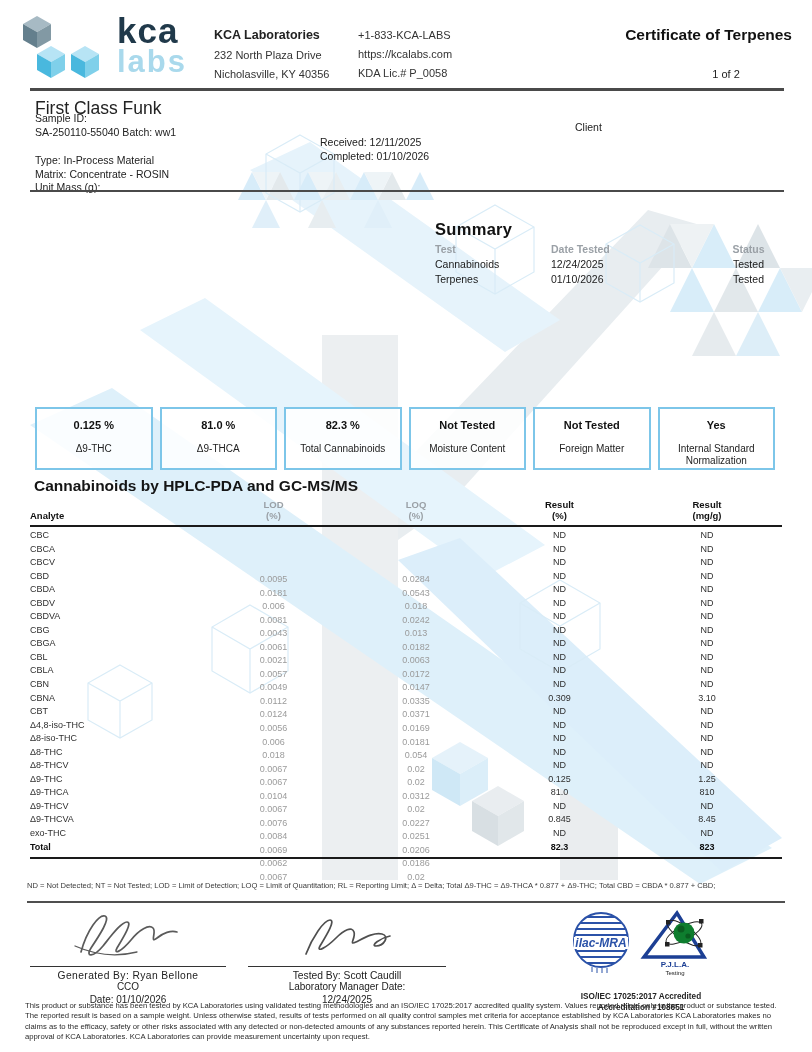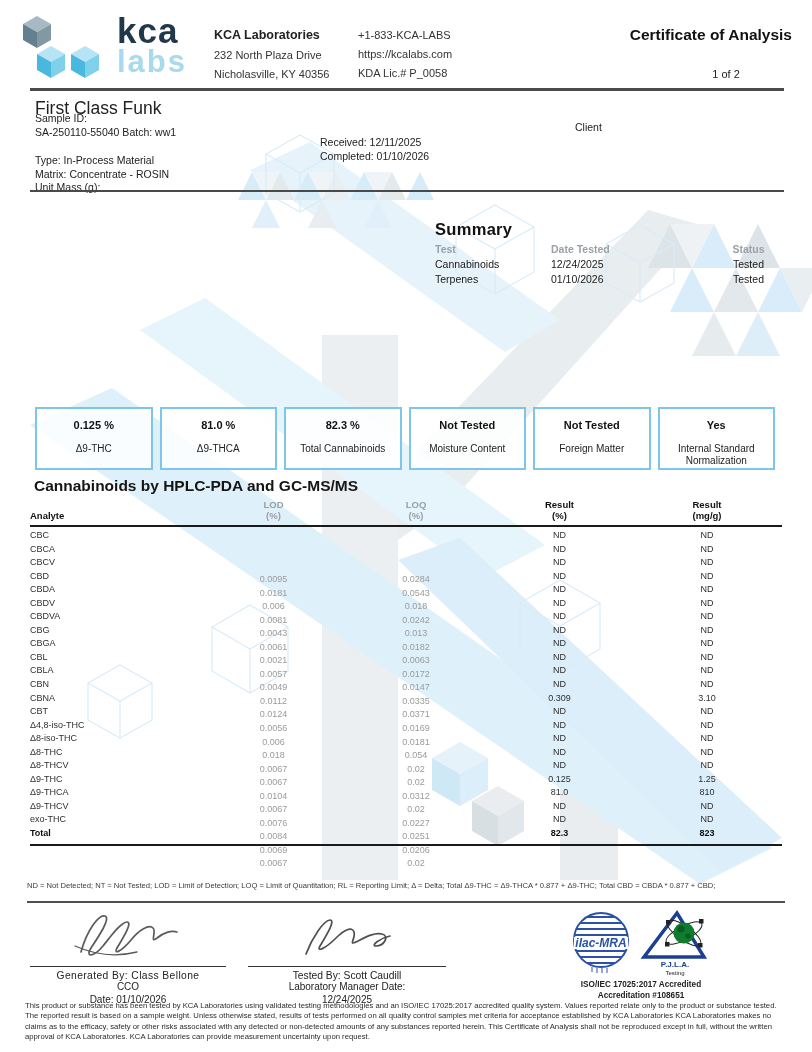--- a/index.html
+++ b/index.html
@@ -173,21 +173,21 @@
     <div class="abs" style="left:214px; top:28px; width:140px;">
       <div class="co-name">KCA Laboratories</div>
       <div class="co-line">232 North Plaza Drive</div>
       <div class="co-line">Nicholasville, KY 40356</div>
     </div>
     <div class="abs" style="left:358px; top:29px; width:150px;">
       <div class="co-line" style="margin-top:0;">+1-833-KCA-LABS</div>
       <div class="co-line">https://kcalabs.com</div>
       <div class="co-line">KDA Lic.# P_0058</div>
     </div>
-    <div class="abs coa-title" style="left:560px; top:26px; width:232px;">Certificate of Analysis</div>
+    <div class="abs coa-title" style="left:560px; top:26px; width:232px;">Certificate of Terpenes</div>
     <div class="abs page-no" style="left:660px; top:68px; width:132px;">1 of 2</div>
     <div class="abs hr-dark" style="left:30px; top:88px; width:754px;"></div>
 
     <div class="abs sample-name" style="left:35px; top:98px;">First Class Funk</div>
     <div class="abs info" style="left:35px; top:112px;">
       <div>Sample ID:</div>
       <div>SA-250110-55040 Batch: ww1</div>
     </div>
     <div class="abs info" style="left:35px; top:154px;">
       <div>Type: In-Process Material</div>
@@ -396,20 +396,27 @@
             <div class="td c4">810</div>
           </div>
           <div class="trow">
             <div class="td c0">Δ9-THCV</div>
             <div class="td c1">0.0069</div>
             <div class="td c2">0.0206</div>
             <div class="td c3">ND</div>
             <div class="td c4">ND</div>
           </div>
           <div class="trow">
+            <div class="td c0">Δ9-THCVA</div>
+            <div class="td c1">0.0062</div>
+            <div class="td c2">0.0186</div>
+            <div class="td c3">0.845</div>
+            <div class="td c4">8.45</div>
+          </div>
+          <div class="trow">
             <div class="td c0">exo-THC</div>
             <div class="td c1">0.0067</div>
             <div class="td c2">0.02</div>
             <div class="td c3">ND</div>
             <div class="td c4">ND</div>
           </div>
           <div class="trow total">
             <div class="td c0">Total</div>
             <div class="td c1"></div>
             <div class="td c2"></div>
@@ -420,21 +427,21 @@
     </div>
     <div class="abs footnote" style="left:27px; top:881px; width:762px;">ND = Not Detected; NT = Not Tested; LOD = Limit of Detection; LOQ = Limit of Quantitation; RL = Reporting Limit; Δ = Delta; Total Δ9-THC = Δ9-THCA * 0.877 + Δ9-THC; Total CBD = CBDA * 0.877 + CBD;</div>
     <div class="abs hr-mid" style="left:27px; top:901px; width:758px;"></div>
 
     <div class="abs sig-block" style="left:30px; top:908px; width:196px;">
       <svg width="150" height="52" viewBox="0 0 150 52">
         <path d="M28,44 C34,22 46,6 52,8 C58,10 46,28 38,40 C32,49 40,50 50,38 C58,28 68,14 74,14 C80,14 70,30 64,40 C60,47 68,44 78,32 C86,22 96,16 100,20 C104,24 96,36 104,30 C110,25 118,22 124,24" fill="none" stroke="#5a5a5a" stroke-width="1.7" stroke-linecap="round"></path>
         <path d="M22,38 C40,46 60,50 84,44" fill="none" stroke="#5a5a5a" stroke-width="1.3" stroke-linecap="round"></path>
       </svg>
       <div class="sig-line"></div>
-      <div class="sig-l1">Generated By: Class Bellone</div>
+      <div class="sig-l1">Generated By: Ryan Bellone</div>
       <div class="sig-l2">CCO</div>
       <div class="sig-l3">Date: 01/10/2026</div>
     </div>
     <div class="abs sig-block" style="left:248px; top:908px; width:198px;">
       <svg width="150" height="52" viewBox="0 0 150 52">
         <path d="M34,46 C40,30 52,12 58,12 C64,12 54,28 48,38 C44,45 54,40 64,30 C72,22 80,18 82,24 C84,30 76,38 84,34 C92,30 102,24 110,26 C118,28 112,38 104,38 C98,38 108,30 118,28" fill="none" stroke="#4f4f4f" stroke-width="1.7" stroke-linecap="round"></path>
       </svg>
       <div class="sig-line"></div>
       <div class="sig-l1" style="letter-spacing:0;">Tested By: Scott Caudill</div>
       <div class="sig-l2">Laboratory Manager Date:</div>
@@ -476,21 +483,21 @@
           <circle cx="43" cy="21" r="3.5" fill="#0a5c20"></circle>
           <circle cx="50" cy="28" r="2.6" fill="#0a5c20"></circle>
           <rect x="61" y="11" width="4.5" height="4.5" fill="#222"></rect>
           <rect x="27" y="34" width="4.5" height="4.5" fill="#222"></rect>
           <rect x="60" y="35" width="4.5" height="4.5" fill="#222"></rect>
           <rect x="28" y="12" width="4.5" height="4.5" fill="#222"></rect>
           <text x="37" y="59" text-anchor="middle" font-size="8" font-weight="bold" fill="#1c3f94">P.J.L.A.</text>
           <text x="37" y="67" text-anchor="middle" font-size="6" fill="#222">Testing</text>
         </svg>
       </div>
-      <div class="accred-txt" style="margin-top:4px;">
+      <div class="accred-txt" style="margin-top:16px;">
         <div>ISO/IEC 17025:2017 Accredited</div>
         <div>Accreditation #108651</div>
       </div>
     </div>
 
     <div class="abs disclaimer" style="left:25px; top:1001px; width:766px;">This product or substance has been tested by KCA Laboratories using validated testing methodologies and an ISO/IEC 17025:2017 accredited quality system. Values reported relate only to the product or substance tested. The reported result is based on a sample weight. Unless otherwise stated, results of tests performed on all quality control samples met criteria for acceptance established by KCA Laboratories KCA Laboratories makes no claims as to the efficacy, safety or other risks associated with any detected or non-detected amounts of any substances reported herein. This Certificate of Analysis shall not be reproduced except in full, without the written approval of KCA Laboratories. KCA Laboratories can provide measurement uncertainty upon request.</div>
   </div>
 </div>
 
 </body></html>

